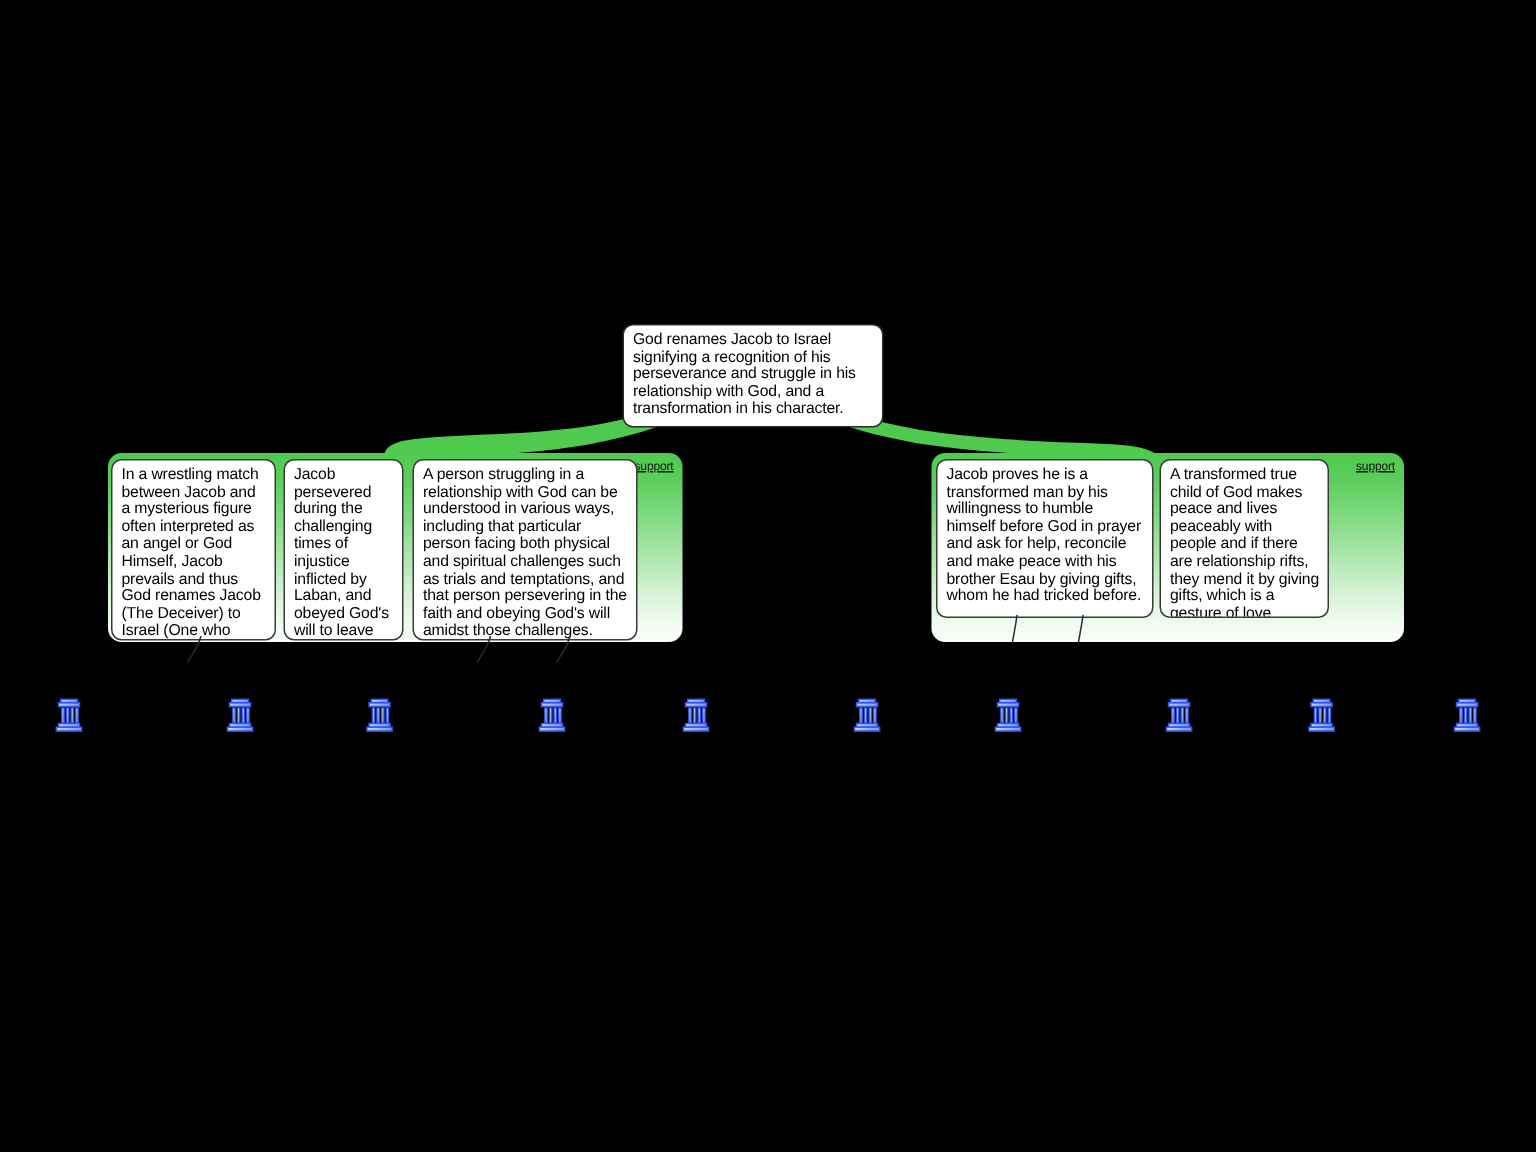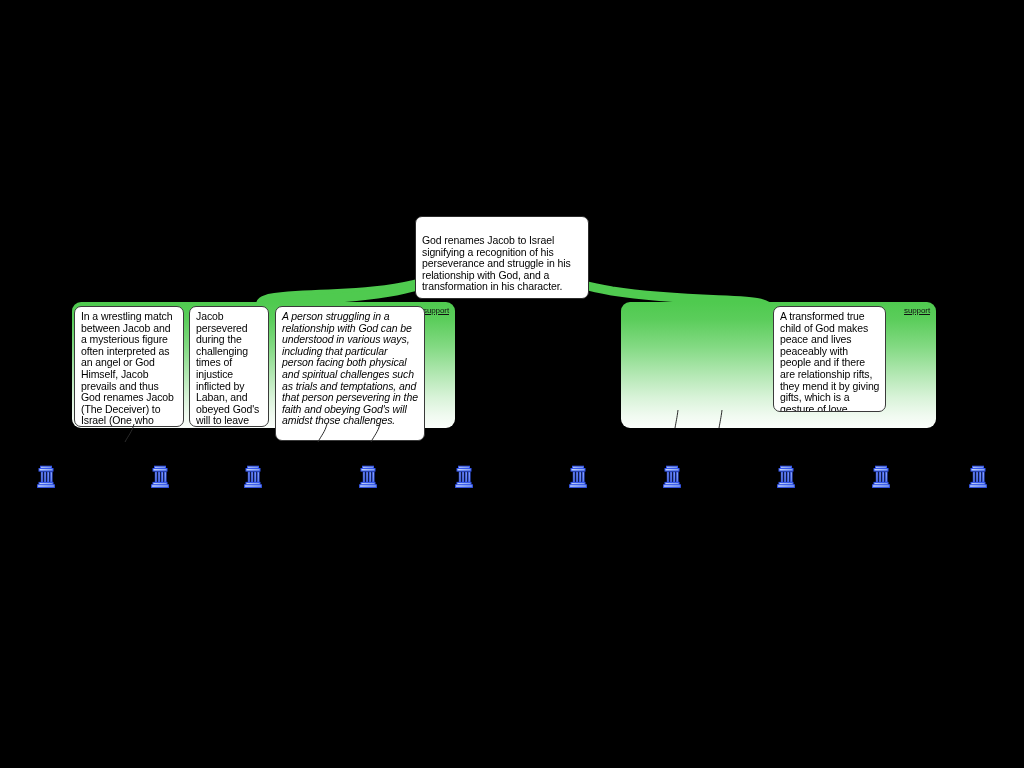--- a/index.html
+++ b/index.html
@@ -32,21 +32,21 @@
     pointer-events: none;
   }
 
   
   .claim-node {
     position: absolute;
     box-sizing: border-box;
     background: #ffffff;
     border: 1px solid #2b2b2b;
     border-radius: 7px;
-    padding: 18px 6px 5px 6px;
+    padding: 4px 6px 5px 6px;
     font-size: 10.5px;
     line-height: 11.6px;
     color: #000000;
     letter-spacing: -0.1px;
   }
 
   #root-node {
     left: 415px;
     top: 216px;
     width: 174px;
@@ -104,21 +104,21 @@
     font-size: 10.5px;
     line-height: 11.6px;
     color: #000000;
     letter-spacing: -0.1px;
     overflow: hidden;
   }
 
   
   #reason-1 { left: 74px;  top: 306px; width: 110px; height: 121px; }
   #reason-2 { left: 189px; top: 306px; width:  80px; height: 121px; }
-  #reason-3 { left: 275px; top: 306px; width: 150px; height: 135px; font-style: italic; }
+  #reason-3 { left: 275px; top: 306px; width: 150px; height: 121px; }
   
   #reason-4 { left: 624px; top: 306px; width: 145px; height: 106px; }
   #reason-5 { left: 773px; top: 306px; width: 113px; height: 106px; }
 
   
   #tails {
     position: absolute;
     left: 0;
     top: 0;
     width: 1024px;
@@ -176,20 +176,21 @@
   <div class="reason-box" id="reason-1">In a wrestling match between Jacob and a mysterious figure often interpreted as an angel or God Himself, Jacob prevails and thus God renames Jacob (The Deceiver) to Israel (One who struggles with God).</div>
 
   <div class="reason-box" id="reason-2">Jacob persevered during the challenging times of injustice inflicted by Laban, and obeyed God's will to leave Laban at the right time.</div>
 
   <div class="reason-box" id="reason-3">A person struggling in a relationship with God can be understood in various ways, including that particular person facing both physical and spiritual challenges such as trials and temptations, and that person persevering in the faith and obeying God's will amidst those challenges.</div>
 
   <div class="support-group" id="group-right">
     <span class="group-label">support</span>
   </div>
 
+  <div class="reason-box" id="reason-4">Jacob proves he is a transformed man by his willingness to humble himself before God in prayer and ask for help, reconcile and make peace with his brother Esau by giving gifts, whom he had tricked before.</div>
 
   <div class="reason-box" id="reason-5">A transformed true child of God makes peace and lives peaceably with people and if there are relationship rifts, they mend it by giving gifts, which is a gesture of love fuelled by  the spirit of reconciliation.</div>
 
   <svg id="tails" viewBox="0 0 1024 768" width="1024" height="768">
     <g fill="none" stroke="#2b2b2b" stroke-width="1">
       <path d="M 134 424 C 132 432, 128 436, 125 442"></path>
       <path d="M 327 424 C 325 432, 321 436, 318 442"></path>
       <path d="M 380 424 C 378 432, 374 436, 371 442"></path>
       <path d="M 678 410 C 677 418, 676 422, 675 428"></path>
       <path d="M 722 410 C 721 418, 720 422, 719 428"></path>

